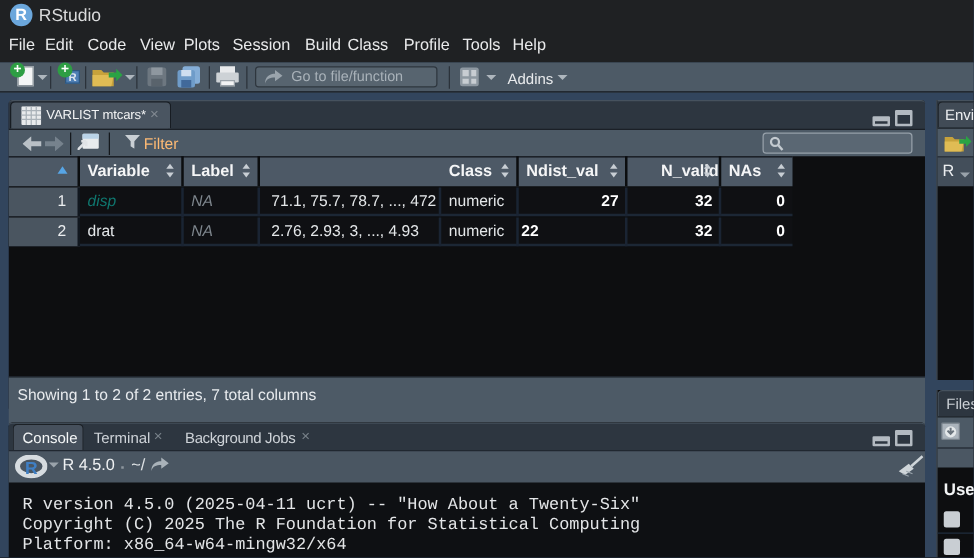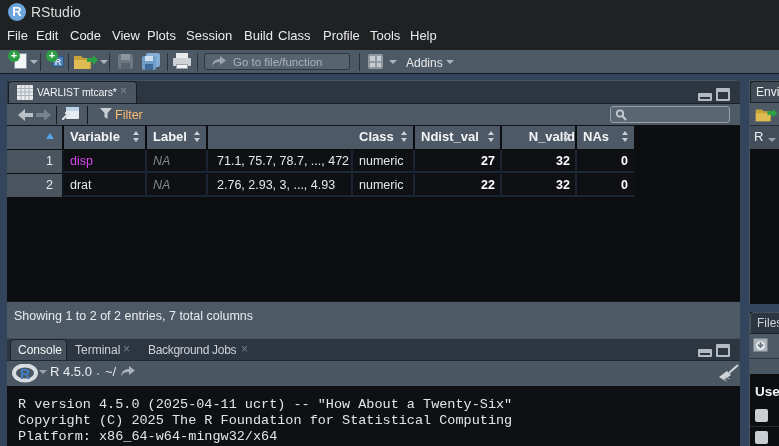--- a/index.html
+++ b/index.html
@@ -152,35 +152,35 @@
         <span class="dn"></span>
       </span></div>
   <div class="abs" style="left:572px;top:45px;width:55px;height:24px;font-size:13px;font-weight:bold;color:#f4f5f6;line-height:24px;padding-left:4px;">NAs
     <span class="sortarrows">
         <span class="up"></span>
         <span class="dn"></span>
       </span></div>
 
   <div class="abs" style="left:0;top:70px;width:627px;height:23px;background:#0f1013;border-bottom:2px solid #1c2735;"></div>
   <div class="abs" style="left:0;top:70px;width:57px;height:23px;background:#4a5560;border-right:2px solid #10161e;font-size:12.5px;color:#eceef0;line-height:23px;text-align:right;padding-right:9px;">1</div>
-  <div class="abs" style="left:59px;top:70px;width:81px;height:30px;border-right:2px solid #1a2433;font-size:12.5px;color:#d946ef;line-height:23px;padding-left:4px;">disp</div>
+  <div class="abs" style="left:59px;top:70px;width:81px;height:30px;border-right:2px solid #1a2433;font-size:12.5px;color:#0f766e;line-height:23px;padding-left:4px;font-style:italic;">disp</div>
   <div class="abs" style="left:142px;top:70px;width:59px;height:23px;border-right:2px solid #1a2433;font-size:12.5px;color:#7e868d;font-style:italic;line-height:23px;padding-left:4px;">NA</div>
   <div class="abs" style="left:203px;top:70px;width:143px;height:23px;border-right:2px solid #1a2433;font-size:12.5px;color:#e4e7e9;line-height:23px;padding-left:7px;">71.1, 75.7, 78.7, ..., 472</div>
   <div class="abs" style="left:348px;top:70px;width:60px;height:23px;border-right:2px solid #1a2433;font-size:12.5px;color:#e4e7e9;line-height:23px;padding-left:4px;">numeric</div>
   <div class="abs" style="left:410px;top:70px;width:85px;height:23px;border-right:2px solid #1a2433;font-size:12.5px;font-weight:bold;color:#fff;line-height:23px;text-align:right;padding-right:5px;">27</div>
   <div class="abs" style="left:497px;top:70px;width:73px;height:23px;border-right:2px solid #1a2433;font-size:12.5px;font-weight:bold;color:#fff;line-height:23px;text-align:right;padding-right:5px;">32</div>
   <div class="abs" style="left:572px;top:70px;width:55px;height:23px;font-size:12.5px;font-weight:bold;color:#fff;line-height:23px;text-align:right;padding-right:6px;">0</div>
 
   <div class="abs" style="left:0;top:94px;width:627px;height:23px;background:#0f1013;border-bottom:2px solid #1c2735;"></div>
   <div class="abs" style="left:0;top:94px;width:57px;height:23px;background:#4a5560;border-right:2px solid #10161e;font-size:12.5px;color:#eceef0;line-height:23px;text-align:right;padding-right:9px;">2</div>
   <div class="abs" style="left:59px;top:94px;width:81px;height:23px;border-right:2px solid #1a2433;font-size:12.5px;color:#e4e7e9;line-height:23px;padding-left:4px;">drat</div>
   <div class="abs" style="left:142px;top:94px;width:59px;height:23px;border-right:2px solid #1a2433;font-size:12.5px;color:#7e868d;font-style:italic;line-height:23px;padding-left:4px;">NA</div>
   <div class="abs" style="left:203px;top:94px;width:143px;height:23px;border-right:2px solid #1a2433;font-size:12.5px;color:#e4e7e9;line-height:23px;padding-left:7px;">2.76, 2.93, 3, ..., 4.93</div>
   <div class="abs" style="left:348px;top:94px;width:60px;height:23px;border-right:2px solid #1a2433;font-size:12.5px;color:#e4e7e9;line-height:23px;padding-left:4px;">numeric</div>
-  <div class="abs" style="left:410px;top:94px;width:85px;height:23px;border-right:2px solid #1a2433;font-size:12.5px;font-weight:bold;color:#fff;line-height:23px;text-align:right;padding-right:5px;">22</div>
+  <div class="abs" style="left:410px;top:94px;width:85px;height:23px;border-right:2px solid #1a2433;font-size:12.5px;font-weight:bold;color:#fff;line-height:23px;padding-right:5px;">22</div>
   <div class="abs" style="left:497px;top:94px;width:73px;height:23px;border-right:2px solid #1a2433;font-size:12.5px;font-weight:bold;color:#fff;line-height:23px;text-align:right;padding-right:5px;">32</div>
   <div class="abs" style="left:572px;top:94px;width:55px;height:23px;font-size:12.5px;font-weight:bold;color:#fff;line-height:23px;text-align:right;padding-right:6px;">0</div>
 
   <div class="abs" style="left:0;top:221px;width:733px;height:39px;background:#4d5a66;border-top:1px solid #151a20;font-size:12.5px;color:#e8ebee;line-height:29px;padding-left:7px;">Showing 1 to 2 of 2 entries, 7 total columns</div>
 </div>
 
 <div class="abs" style="left:7px;top:338px;width:733px;height:108px;background:#0e1013;border-radius:3px 3px 0 0;">
   <div class="abs" style="left:0;top:0;width:733px;height:22px;background:#2d3640;border-radius:3px 3px 0 0;border-top:1px solid #46525e;"></div>
   <div class="abs" style="left:3px;top:1px;width:57px;height:21px;background:#46505c;border:1px solid #1c2126;border-bottom:none;border-radius:4px 4px 0 0;"></div>
   <div class="abs" style="left:11px;top:5px;font-size:12px;color:#f4f6f7;">Console</div>

